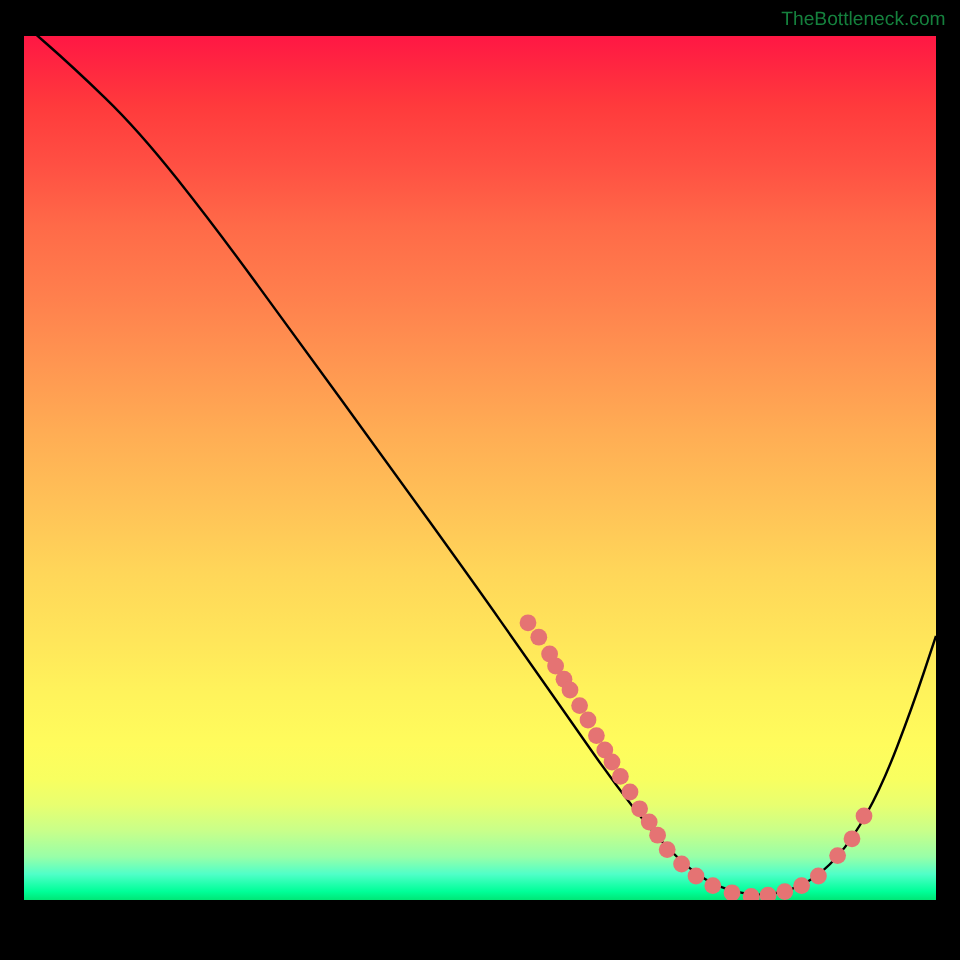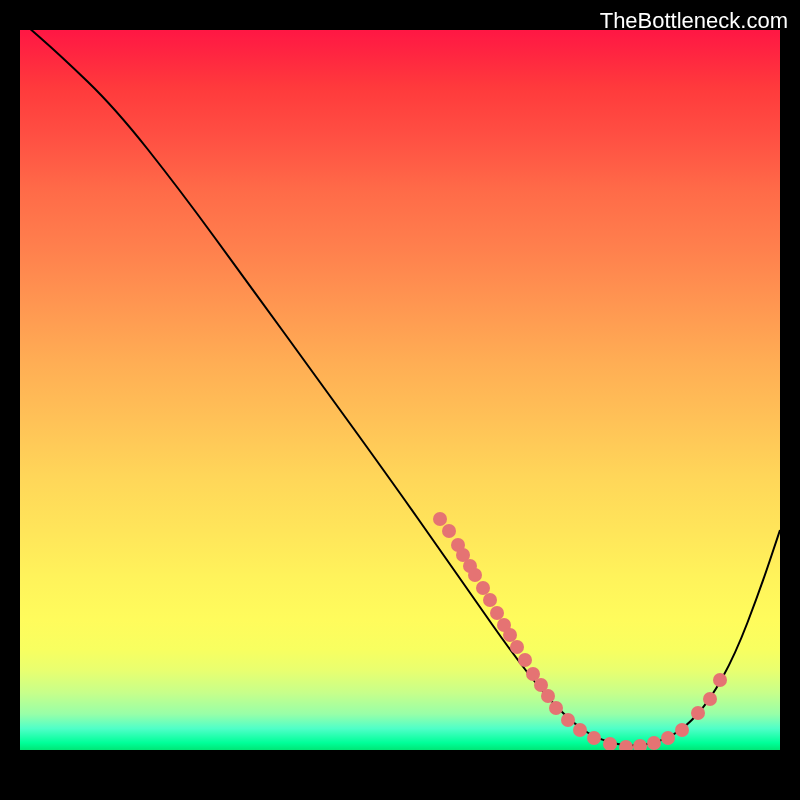--- a/index.html
+++ b/index.html
@@ -11,22 +11,22 @@
       width: 800px;
       height: 800px;
       background: #000;
       position: relative;
       font-family: Arial, sans-serif;
     }
     .watermark {
       position: absolute;
       top: 8px;
       right: 12px;
-      color: #ffffff;
-      font-size: 22px;
+      color: #15803d;
+      font-size: 16px;
       font-weight: 500;
       z-index: 10;
     }
     .chart-container {
       position: absolute;
       top: 30px;
       left: 20px;
       width: 760px;
       height: 720px;
     }

